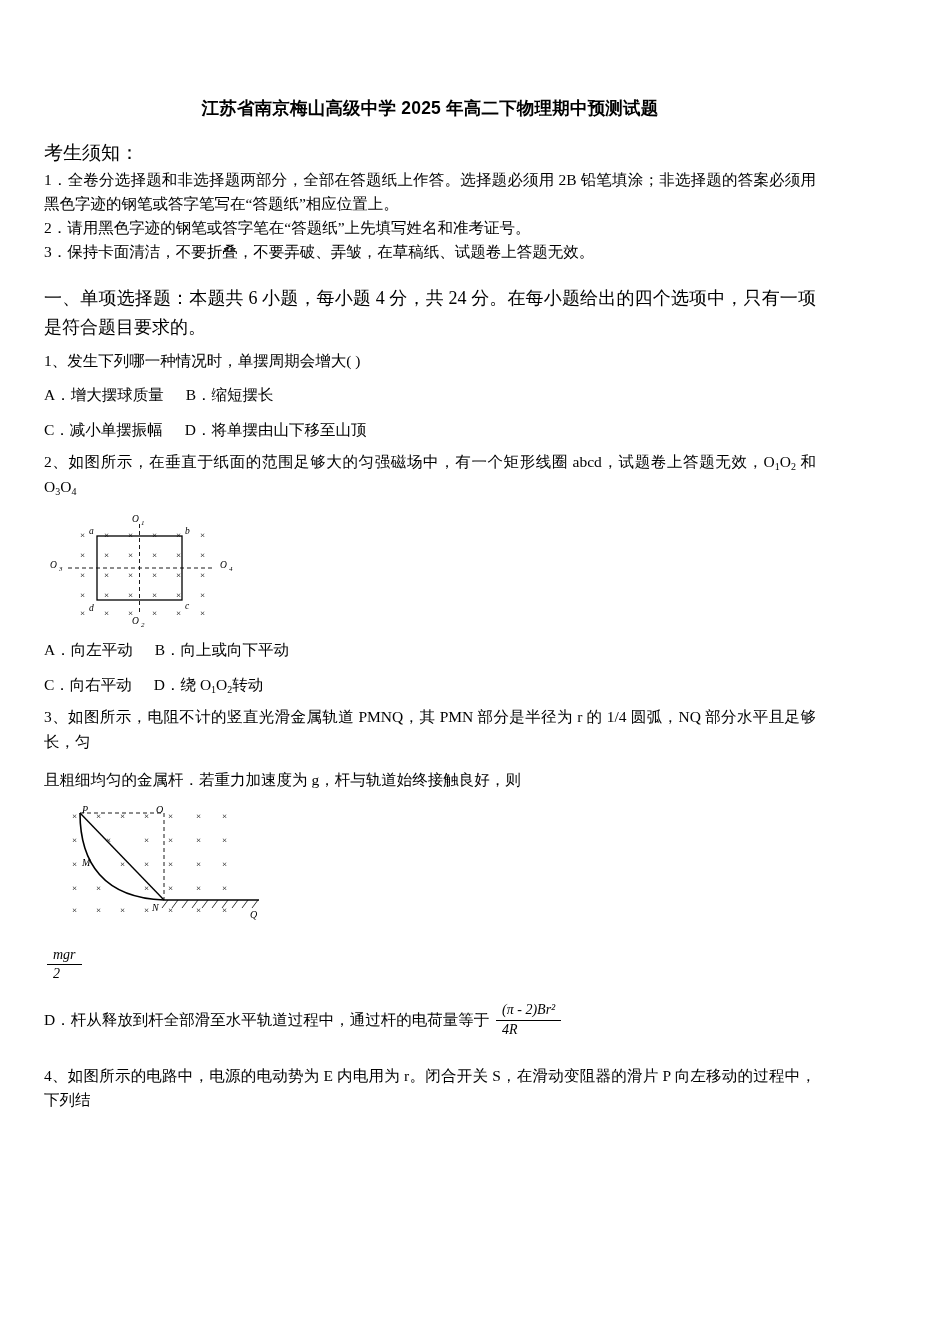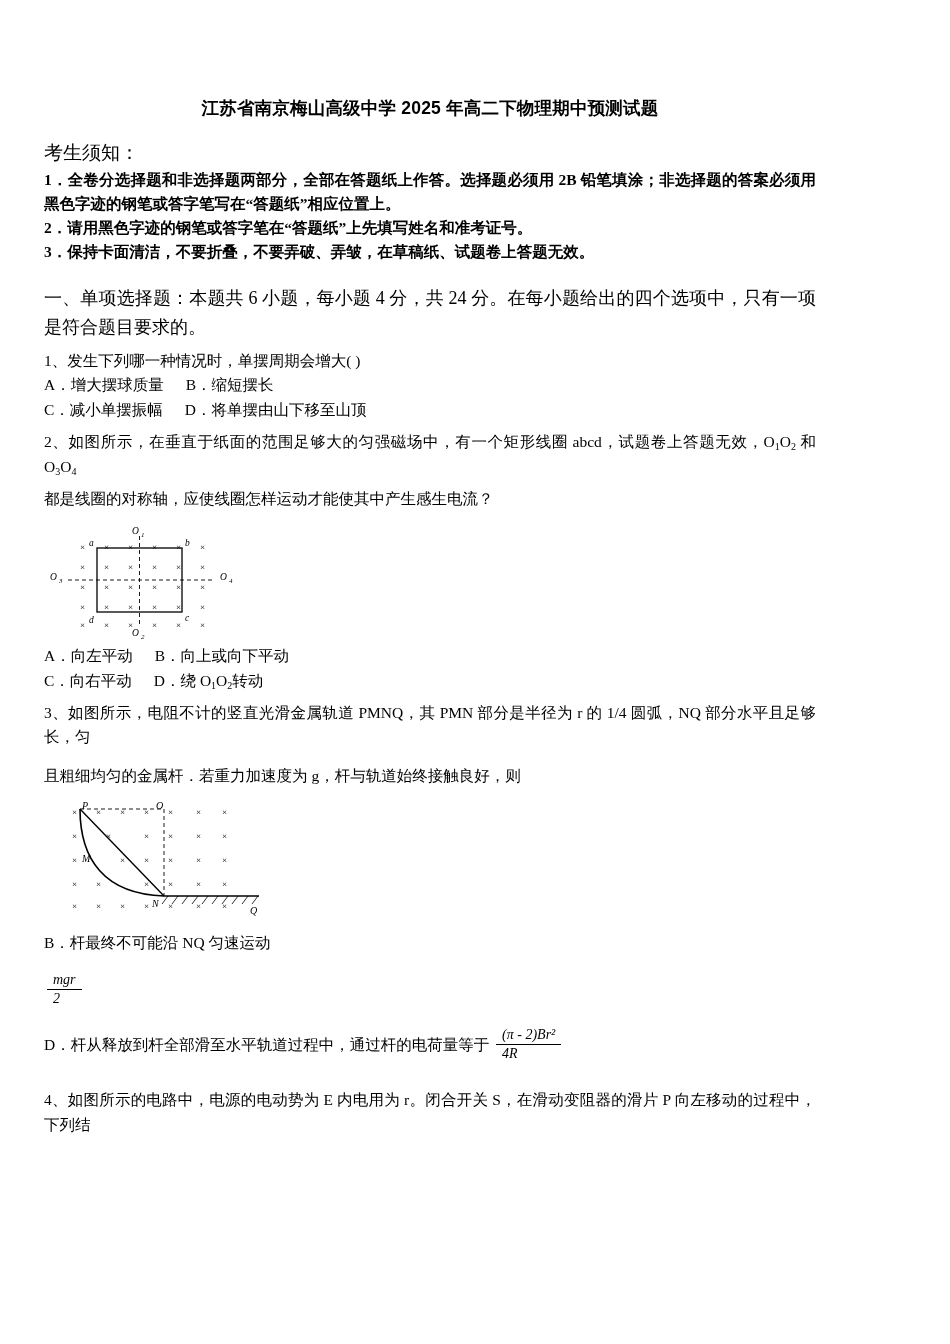--- a/index.html
+++ b/index.html
@@ -35,38 +35,37 @@
     margin-bottom: 20px;
   }
   .notice-head {
     font-size: 19px;
     margin-bottom: 2px;
   }
   .notice-line {
     font-size: 15.5px;
     line-height: 1.55;
     text-align: justify;
-    font-weight: bold;
   }
   .section-head {
     font-size: 18px;
     line-height: 1.6;
     margin-top: 20px;
     text-align: justify;
   }
   .q {
     font-size: 15.5px;
     line-height: 1.6;
     margin-top: 7px;
     text-align: justify;
   }
   .opt-row {
     font-size: 15.5px;
     line-height: 1.6;
-    margin-top: 0;
+    margin-top: 10px;
   }
   .opt-row .sp {
     display: inline-block;
     width: 22px;
   }
   .sub { font-size: 10px; vertical-align: -3px; }
 
   
   .frac {
     display: inline-block;
@@ -133,21 +132,20 @@
     <div class="opt-row">
       <span>A．增大摆球质量</span><span class="sp"></span><span>B．缩短摆长</span>
     </div>
     <div class="opt-row">
       <span>C．减小单摆振幅</span><span class="sp"></span><span>D．将单摆由山下移至山顶</span>
     </div>
 
     <div class="q">
       <span>2、</span><span>如图所示，在垂直于纸面的范围足够大的匀强磁场中，有一个矩形线圈 abcd，试题卷上答题无效，O</span><span class="sub">1</span><span>O</span><span class="sub">2</span><span> 和 O</span><span class="sub">3</span><span>O</span><span class="sub">4</span>
     </div>
-    <div class="q">都是线圈的对称轴，应使线圈怎样运动才能使其中产生感生电流？</div>
 
     <div class="fig fig1">
       <svg width="320" height="118" viewBox="0 0 320 118">
         <g stroke="#000" stroke-width="0.9" fill="none">
 
           <g font-family="Liberation Serif, serif" font-size="9" fill="#000" stroke="none">
             <text x="36" y="28">×</text>
               <text x="60" y="28">×</text>
               <text x="84" y="28">×</text>
               <text x="108" y="28">×</text>
@@ -276,21 +274,20 @@
         <g font-family="Liberation Serif, serif" font-style="italic" font-size="10" fill="#000">
           <text x="38" y="10">P</text>
           <text x="112" y="10">O</text>
           <text x="38" y="63">M</text>
           <text x="108" y="108">N</text>
           <text x="206" y="115">Q</text>
         </g>
       </svg>
     </div>
 
-    <div class="opt-row">B．杆最终不可能沿 NQ 匀速运动</div>
     <div class="opt-row" style="margin-top:16px;">
       <span class="frac"><span class="num">mgr</span><span class="den">2</span></span>
     </div>
     <div class="opt-row" style="margin-top:20px;">
       <span>D．杆从释放到杆全部滑至水平轨道过程中，通过杆的电荷量等于 </span><span class="frac"><span class="num">(π - 2)Br²</span><span class="den">4R</span></span>
     </div>
 
     <div class="q" style="margin-top:26px;">
       <span>4、</span><span>如图所示的电路中，电源的电动势为 E 内电用为 r。闭合开关 S，在滑动变阻器的滑片 P 向左移动的过程中，下列结</span>
     </div>

